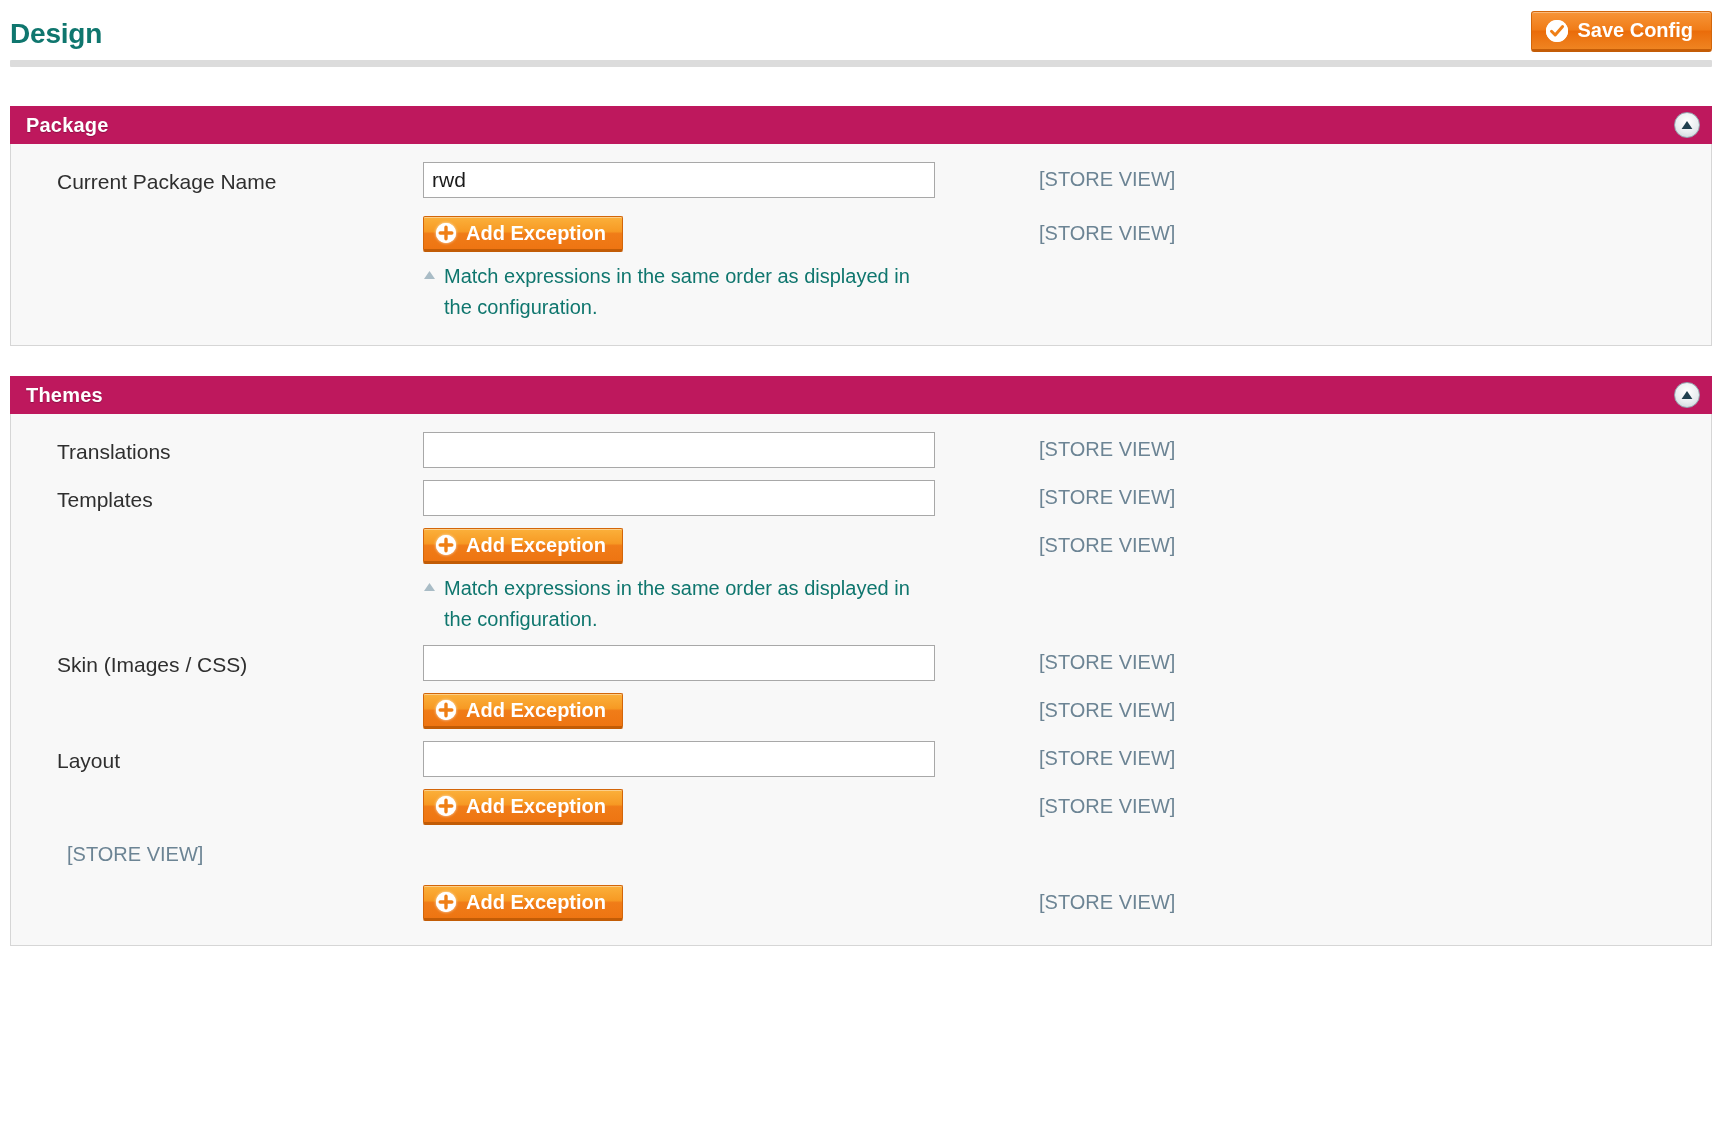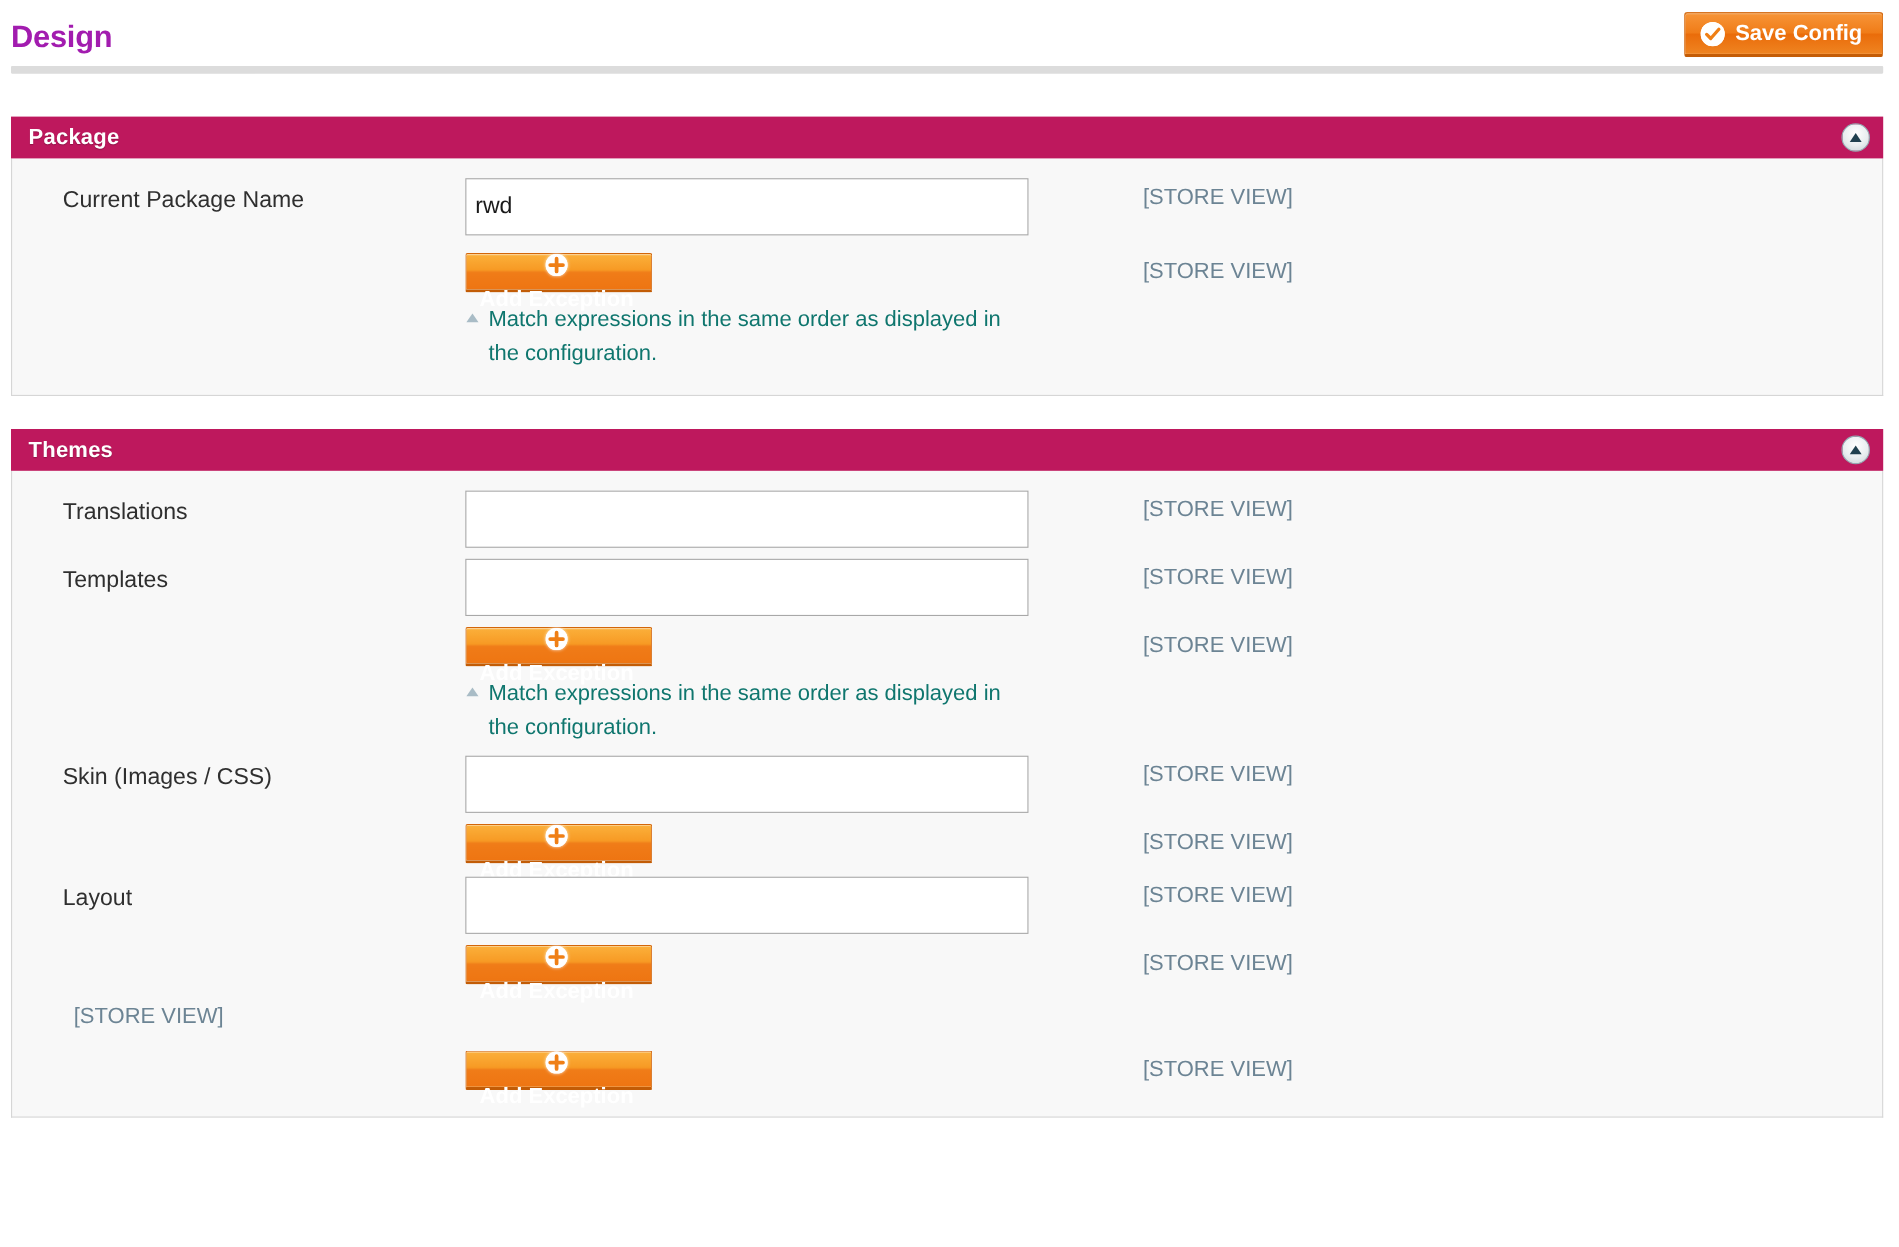--- a/index.html
+++ b/index.html
@@ -22,21 +22,21 @@
     position: relative;
     height: 64px;
     padding: 0 14px 0 10px;
   }
   .page-title {
     position: absolute;
     left: 10px;
     top: 20px;
     font-size: 28px;
     font-weight: bold;
-    color: #a21caf;
+    color: #0f766e;
     letter-spacing: -0.2px;
     line-height: 1;
   }
   .save-btn {
     position: absolute;
     right: 14px;
     top: 11px;
     height: 41px;
     padding: 0 18px 0 14px;
     display: flex;
@@ -145,21 +145,21 @@
     flex: none;
     padding-left: 56px;
     padding-top: 6px;
     font-size: 20px;
     color: #6c8494;
     white-space: nowrap;
   }
 
   input.text-field {
     width: 512px;
-    height: 52px;
+    height: 36px;
     padding: 4px 8px;
     font-size: 21px;
     font-family: "Liberation Sans", sans-serif;
     color: #1a1a1a;
     background: #ffffff;
     border: 1px solid #a8a8a8;
     border-radius: 0;
     outline: none;
   }
 
@@ -172,21 +172,20 @@
     background: linear-gradient(to bottom, #fbb03b 0%, #f79a24 45%, #f07c18 52%, #ee7512 100%);
     border: 1px solid #d3660a;
     border-bottom: 3px solid #c25c06;
     border-radius: 2px;
     color: #ffffff;
     font-size: 20px;
     font-weight: bold;
     cursor: pointer;
     box-shadow: inset 0 1px 0 rgba(255,255,255,0.4);
     white-space: nowrap;
-    flex-direction: column;
   }
   .plus-icon {
     width: 20px; height: 20px;
     border-radius: 50%;
     background: #ffffff;
     display: inline-flex;
     align-items: center;
     justify-content: center;
     flex: none;
     box-shadow: 0 0 3px rgba(255,255,255,0.9);

